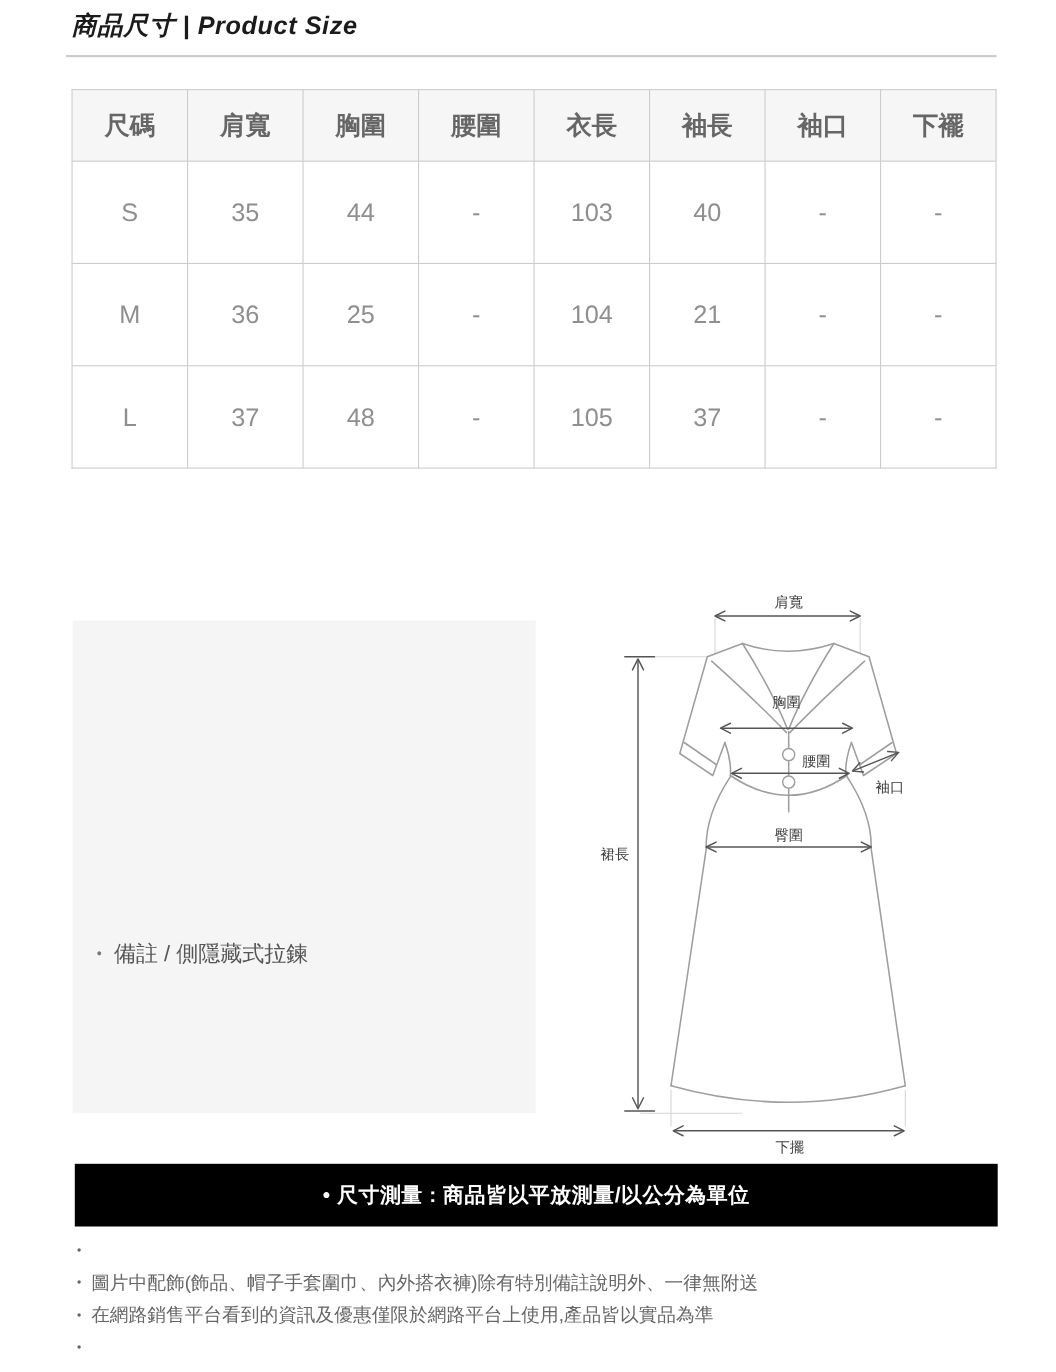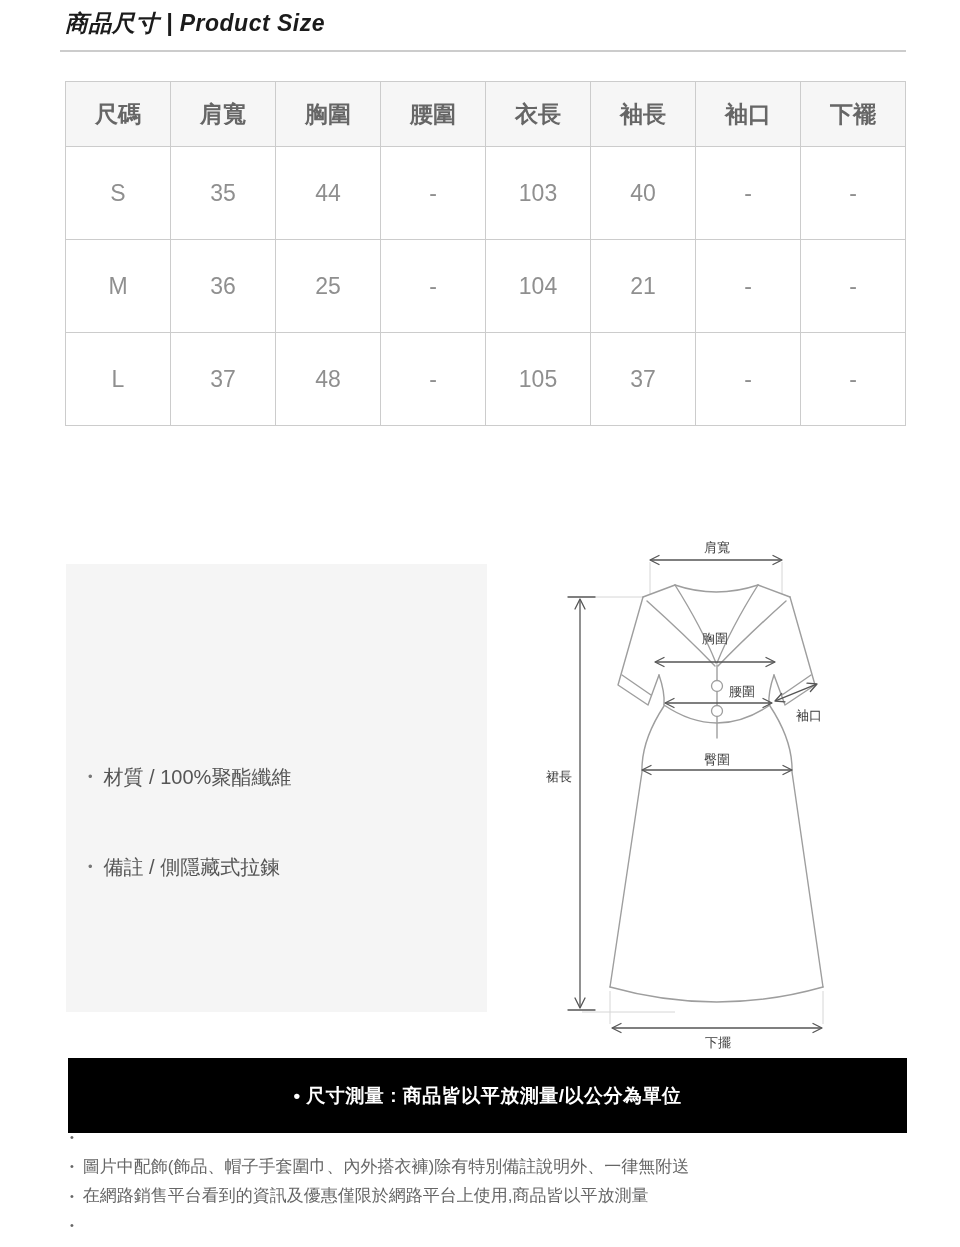--- a/index.html
+++ b/index.html
@@ -36,21 +36,21 @@
   }
   .info-line .dot{font-size:13px;color:#777777;margin-right:11px;vertical-align:3px;}
   .info-line.l1{top:200px;}
   .info-line.l2{top:290px;}
   svg.diagram{position:absolute;left:525px;top:535px;}
   svg.diagram text{
     font-family:"Liberation Sans","DejaVu Sans",sans-serif;
     font-size:13px;fill:#3c3c3c;
   }
   .banner{
-    position:absolute;left:68px;top:1058px;width:839px;height:75px;background:#000000;
+    position:absolute;left:68px;top:1058px;width:839px;height:57px;background:#000000;
     color:#ffffff;display:flex;align-items:center;justify-content:center;
     font-size:19px;font-weight:700;letter-spacing:.5px;
   }
   .notes{position:absolute;left:70px;top:1122px;font-size:17px;color:#666666;}
   .note-line{height:29.5px;display:flex;align-items:center;white-space:nowrap;}
   .note-line .dot{font-size:11px;margin-right:9px;color:#666666;}
 </style>
 </head>
 <body>
 
@@ -98,21 +98,20 @@
       <td>-</td>
       <td>105</td>
       <td>37</td>
       <td>-</td>
       <td>-</td>
     </tr>
   </tbody>
 </table>
 
 <div class="info-box">
-  <div class="info-line l1"><span class="dot">•</span><span>材質 / 100%聚酯纖維</span></div>
   <div class="info-line l2"><span class="dot">•</span><span>備註 / 側隱藏式拉鍊</span></div>
 </div>
 
 <svg class="diagram" width="420" height="520" viewBox="0 0 420 520">
 
   <g stroke="#d6d6d6" stroke-width="1" fill="none">
     <path d="M125,27 V59"></path>
     <path d="M257,27 V59"></path>
     <path d="M70,62 H117"></path>
     <path d="M57,477 H150"></path>
@@ -205,18 +204,18 @@
 <div class="notes">
   <div class="note-line">
       <span class="dot">•</span>
     </div>
   <div class="note-line">
       <span class="dot">•</span>
       <span>圖片中配飾(飾品、帽子手套圍巾、內外搭衣褲)除有特別備註說明外、一律無附送</span>
     </div>
   <div class="note-line">
       <span class="dot">•</span>
-      <span>在網路銷售平台看到的資訊及優惠僅限於網路平台上使用,商品皆以平放測量</span>
+      <span>在網路銷售平台看到的資訊及優惠僅限於網路平台上使用,產品皆以實品為準</span>
     </div>
   <div class="note-line">
       <span class="dot">•</span>
     </div>
 </div>
 
 </body></html>

